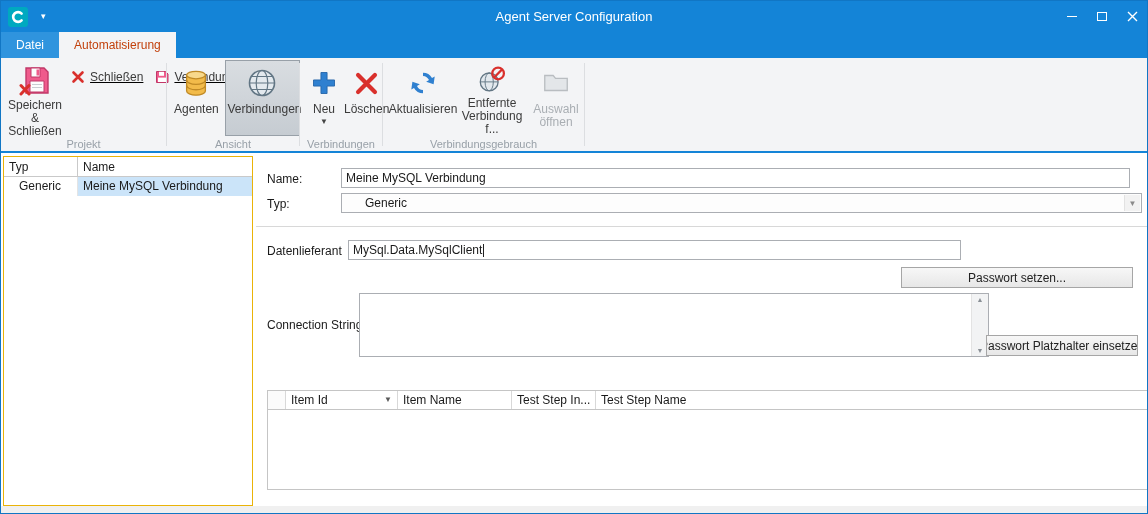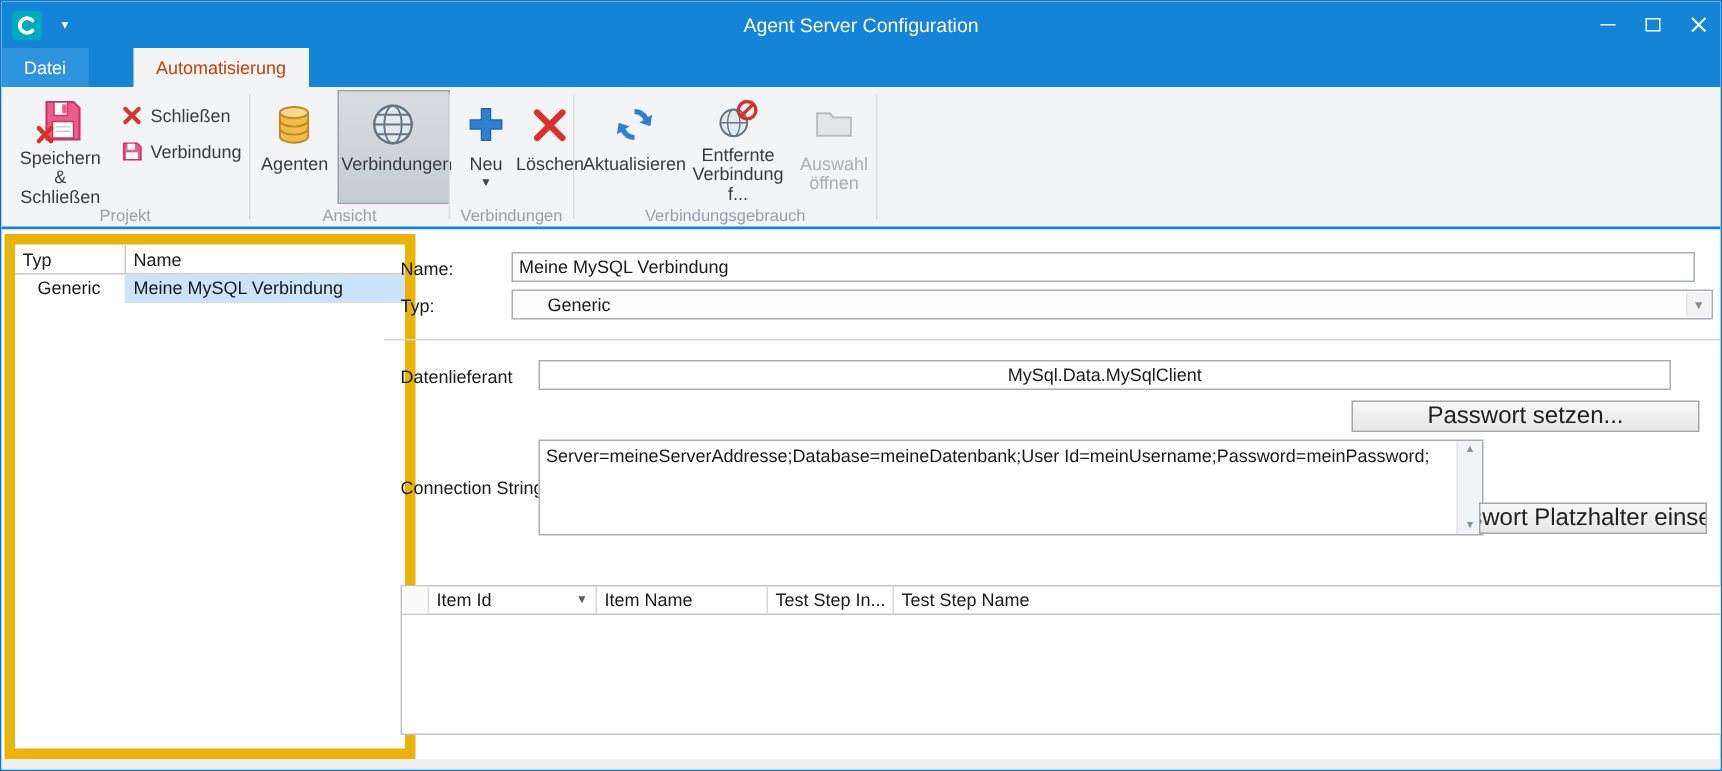--- a/index.html
+++ b/index.html
@@ -11,51 +11,51 @@
   .titlebar { height:31px; background:#1484d7; display:flex; align-items:center; position:relative; }
   .app-icon { width:20px; height:20px; margin-left:7px; flex:0 0 auto; }
   .qat-arrow { color:#fff; font-size:9px; margin-left:13px; line-height:31px; cursor:default; }
   .title { position:absolute; left:0; right:0; text-align:center; color:#fff; font-size:13px; pointer-events:none; }
   .win-controls { margin-left:auto; display:flex; height:31px; }
   .win-btn { width:30px; height:31px; display:flex; align-items:center; justify-content:center; }
   .g-min { width:10px; height:1px; background:#fff; }
   .g-max { width:10px; height:9px; border:1px solid #fff; }
 
   
-  .tabrow { height:26px; background:#1484d7; display:flex;gap:30px; }
+  .tabrow { height:26px; background:#1484d7; display:flex; }
   .tab { padding:0 15px; line-height:26px; font-size:12px; color:#fff; }
   .tab.file { background:#2f94de; }
   .tab.active { background:#f3f4f6; color:#c2410c; }
 
   
   .ribbon { height:95px; background:#f3f4f6; display:flex; border-bottom:2px solid #1484d7; }
   .rgroup { position:relative; padding-top:2px; display:flex; align-items:flex-start; flex:0 0 auto; }
   .rgroup::after { content:""; position:absolute; right:0; top:5px; bottom:5px; width:1px; background:#dcdee1; }
   .rgroup-label { position:absolute; left:0; right:1px; bottom:1px; text-align:center;
                   font-size:11px; color:#98a0a8; }
   .g1 { width:166px; } .g2 { width:133px; } .g3 { width:83px; } .g4 { width:202px; }
   .rb-big { height:76px; display:flex; flex-direction:column; align-items:center;
             padding-top:4px; font-size:12px; color:#3b3b3b; text-align:center; line-height:13px;
             border:1px solid transparent; }
   .rb-big .ic { height:36px; display:flex; align-items:center; justify-content:center; margin-bottom:2px; }
   .rb-big.selected { background:linear-gradient(#d9dde1,#c6ccd2); border-color:#98a0a8; }
   .rb-big.disabled { color:#a9aeb3; }
   .rb-label { max-width:70px; }
-  .smallcol { display:flex; flex-direction:column; padding-top:7px; gap:4px; }
+  .smallcol { display:flex; padding-top:7px; gap:4px;text-decoration:underline; }
   .rb-small { display:flex; align-items:center; gap:5px; font-size:12px; color:#3b3b3b;
               height:20px; padding:0 6px 0 2px; }
   .drop-arrow { font-size:8px; color:#444; line-height:8px; margin-top:2px; }
 
   
   .content { position:absolute; top:152px; left:0; right:0; bottom:0; background:#fff; font-size:12px; color:#1a1a1a; }
   .bottom-strip { position:absolute; left:0; right:0; bottom:0; height:7px; background:#f0f0f0; }
 
   
-  .left-panel { position:absolute; left:2px; top:3px; width:274px; height:350px;
-                border:7px solid #eab308; background:#fff; }
+  .left-panel { position:absolute; left:2px; top:3px; width:250px; height:350px;
+                border:1px solid #eab308; background:#fff; }
   .lp-header { display:flex; height:20px; border-bottom:1px solid #c9c9c9; }
   .lp-col-typ { width:74px; border-right:1px solid #c9c9c9; padding:3px 0 0 5px; }
   .lp-col-name { flex:1; padding:3px 0 0 5px; }
   .lp-row { display:flex; height:19px; }
   .lp-cell-typ { width:74px; border-right:1px solid #e4e4e4; padding:2px 0 0 15px; }
   .lp-cell-name { flex:1; background:#cbe4f9; padding:2px 0 0 5px; }
 
   
   .form { position:absolute; left:255px; top:0; right:0; bottom:7px; }
   .flabel { position:absolute; white-space:nowrap; }
@@ -69,23 +69,23 @@
   .in-name  { left:85px; top:15px; width:789px; height:20px; }
   .lbl-typ  { left:11px; top:44px; }
   .combo    { position:absolute; left:85px; top:40px; width:801px; height:20px;
               border:1px solid #abaeb3; background:#fdfdfd; display:flex; align-items:center; }
   .combo-text { padding-left:23px; }
   .combo-arrow { position:absolute; right:1px; top:1px; bottom:1px; width:16px; background:#f2f2f2;
                  border-left:1px solid #e2e2e2; display:flex; align-items:center; justify-content:center;
                  font-size:8px; color:#8a8a8a; }
   .sep { position:absolute; left:0; right:0; top:73px; height:1px; background:#d8d8d8; }
   .lbl-prov { left:11px; top:91px; }
-  .in-prov  { left:103px; top:87px; width:755px; height:20px;flex-direction:column; }
+  .in-prov  { left:92px; top:87px; width:613px; height:20px; }
   .btn { position:absolute; border:1px solid #a6a6a6; background:linear-gradient(#f7f7f7,#e7e7e7);
-         display:flex; align-items:center; justify-content:center; font-size:16px; color:#222;
+         display:flex; align-items:center; justify-content:center; font-size:12px; color:#222;
          overflow:hidden; white-space:nowrap; }
   .btn-pass { left:645px; top:114px; width:232px; height:21px; }
   .lbl-cs { left:11px; top:165px; }
   .ta-cs { position:absolute; left:103px; top:140px; width:630px; height:64px;
            border:1px solid #abaeb3; background:#fff; }
   .ta-text { position:absolute; left:4px; top:3px; right:20px; bottom:3px; line-height:15px;
              overflow:hidden; word-break:break-all; }
   .ta-sb { position:absolute; right:0; top:0; bottom:0; width:17px; background:#f2f3f4;
            border-left:1px solid #e3e3e3; display:flex; flex-direction:column;
            justify-content:space-between; align-items:center; padding:2px 0; }
@@ -283,21 +283,20 @@
       <div class="flabel lbl-prov">Datenlieferant</div>
       <div class="tb in-prov">
         <span>MySql.Data.MySqlClient</span>
           <span class="caret"></span>
       </div>
 
       <div class="btn btn-pass">Passwort setzen...</div>
 
       <div class="flabel lbl-cs">Connection String</div>
       <div class="ta-cs">
-        <div class="ta-text">Server=meineServerAddresse;Database=meineDatenbank;User Id=meinUsername;Password=meinPassword;</div>
         <div class="ta-sb">
           <span class="sb-arrow">▲</span>
           <span class="sb-arrow">▼</span>
         </div>
       </div>
 
       <div class="btn btn-ph">Passwort Platzhalter einsetzen</div>
 
 
       <div class="items-table">

